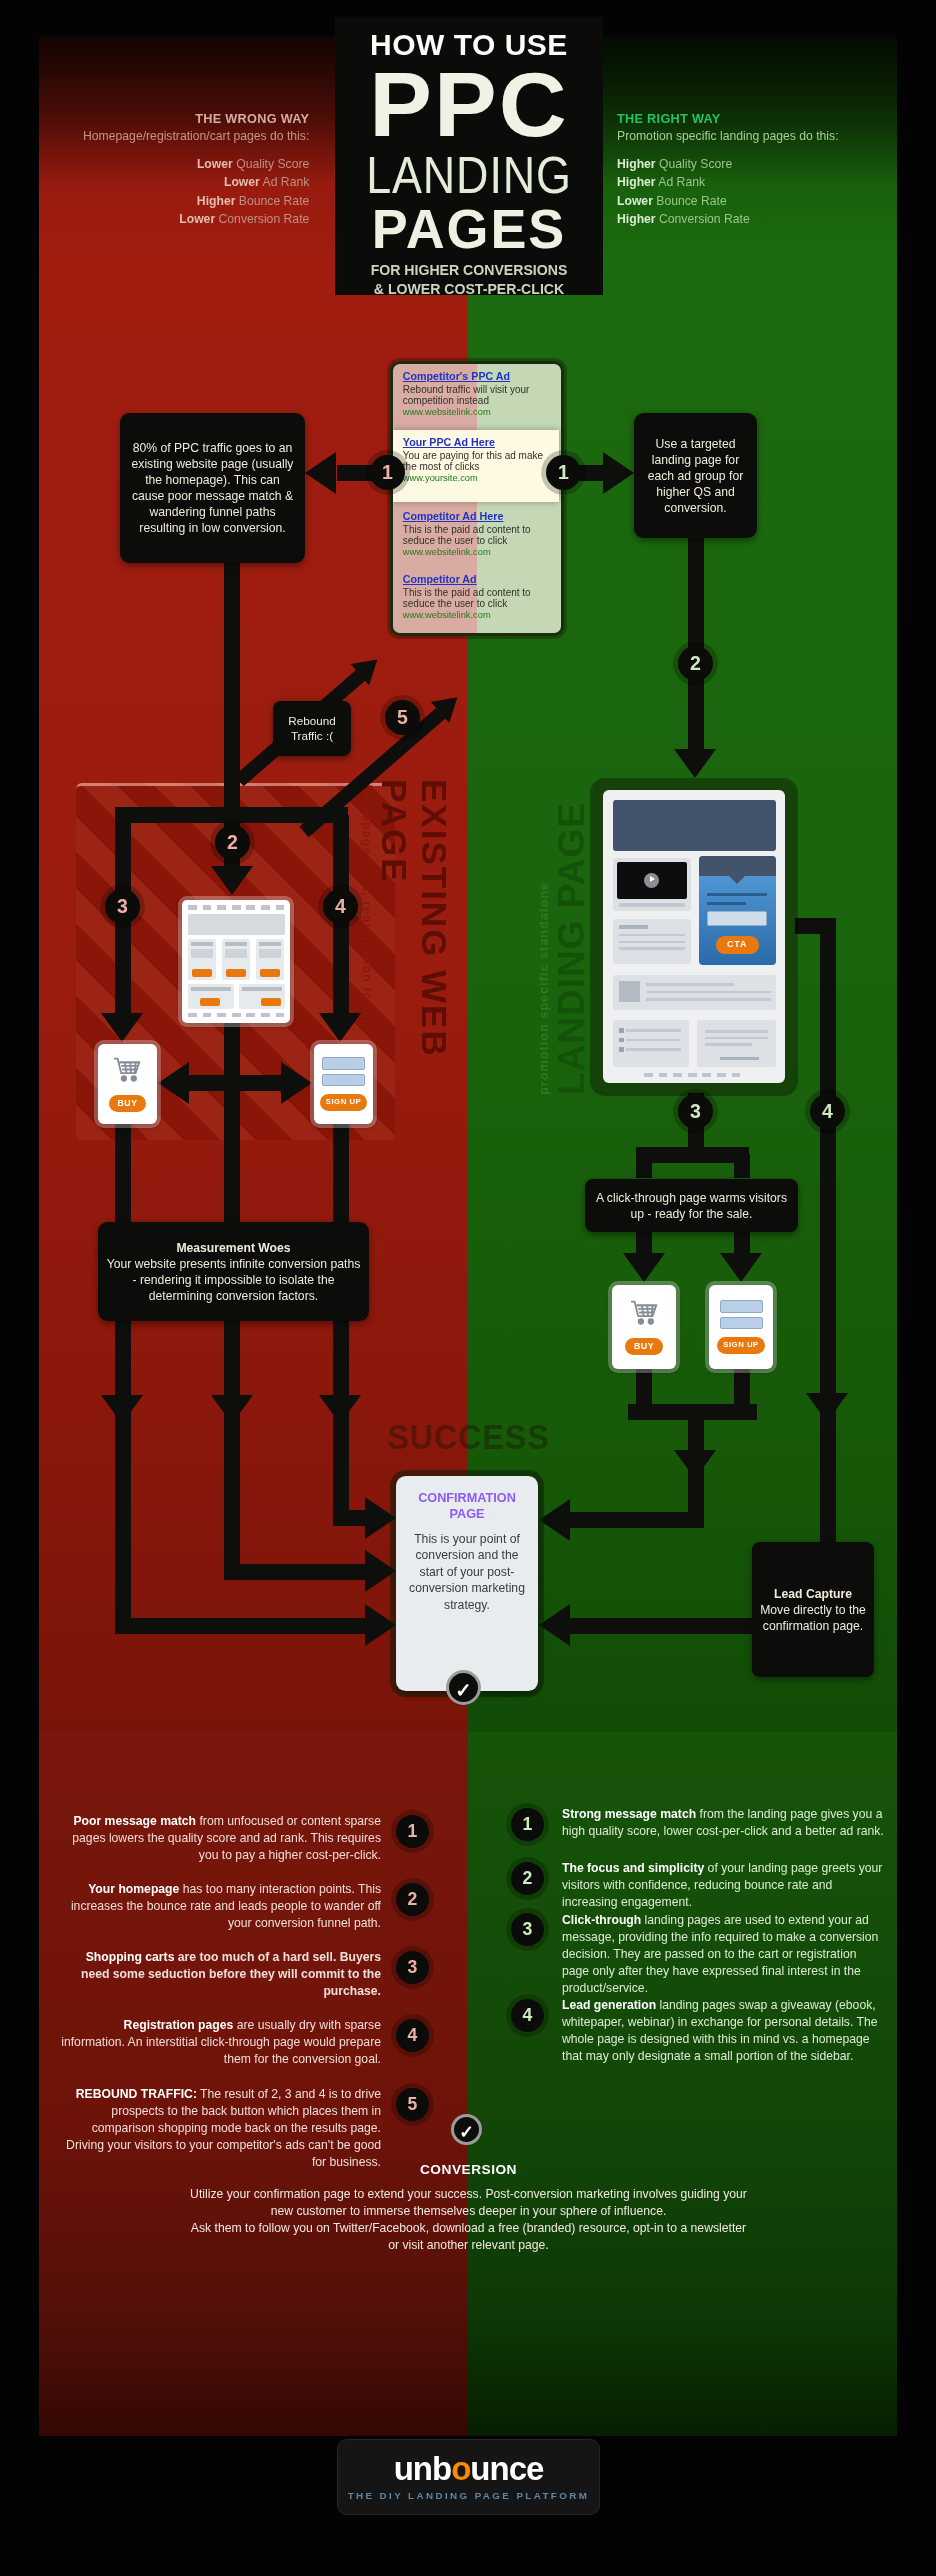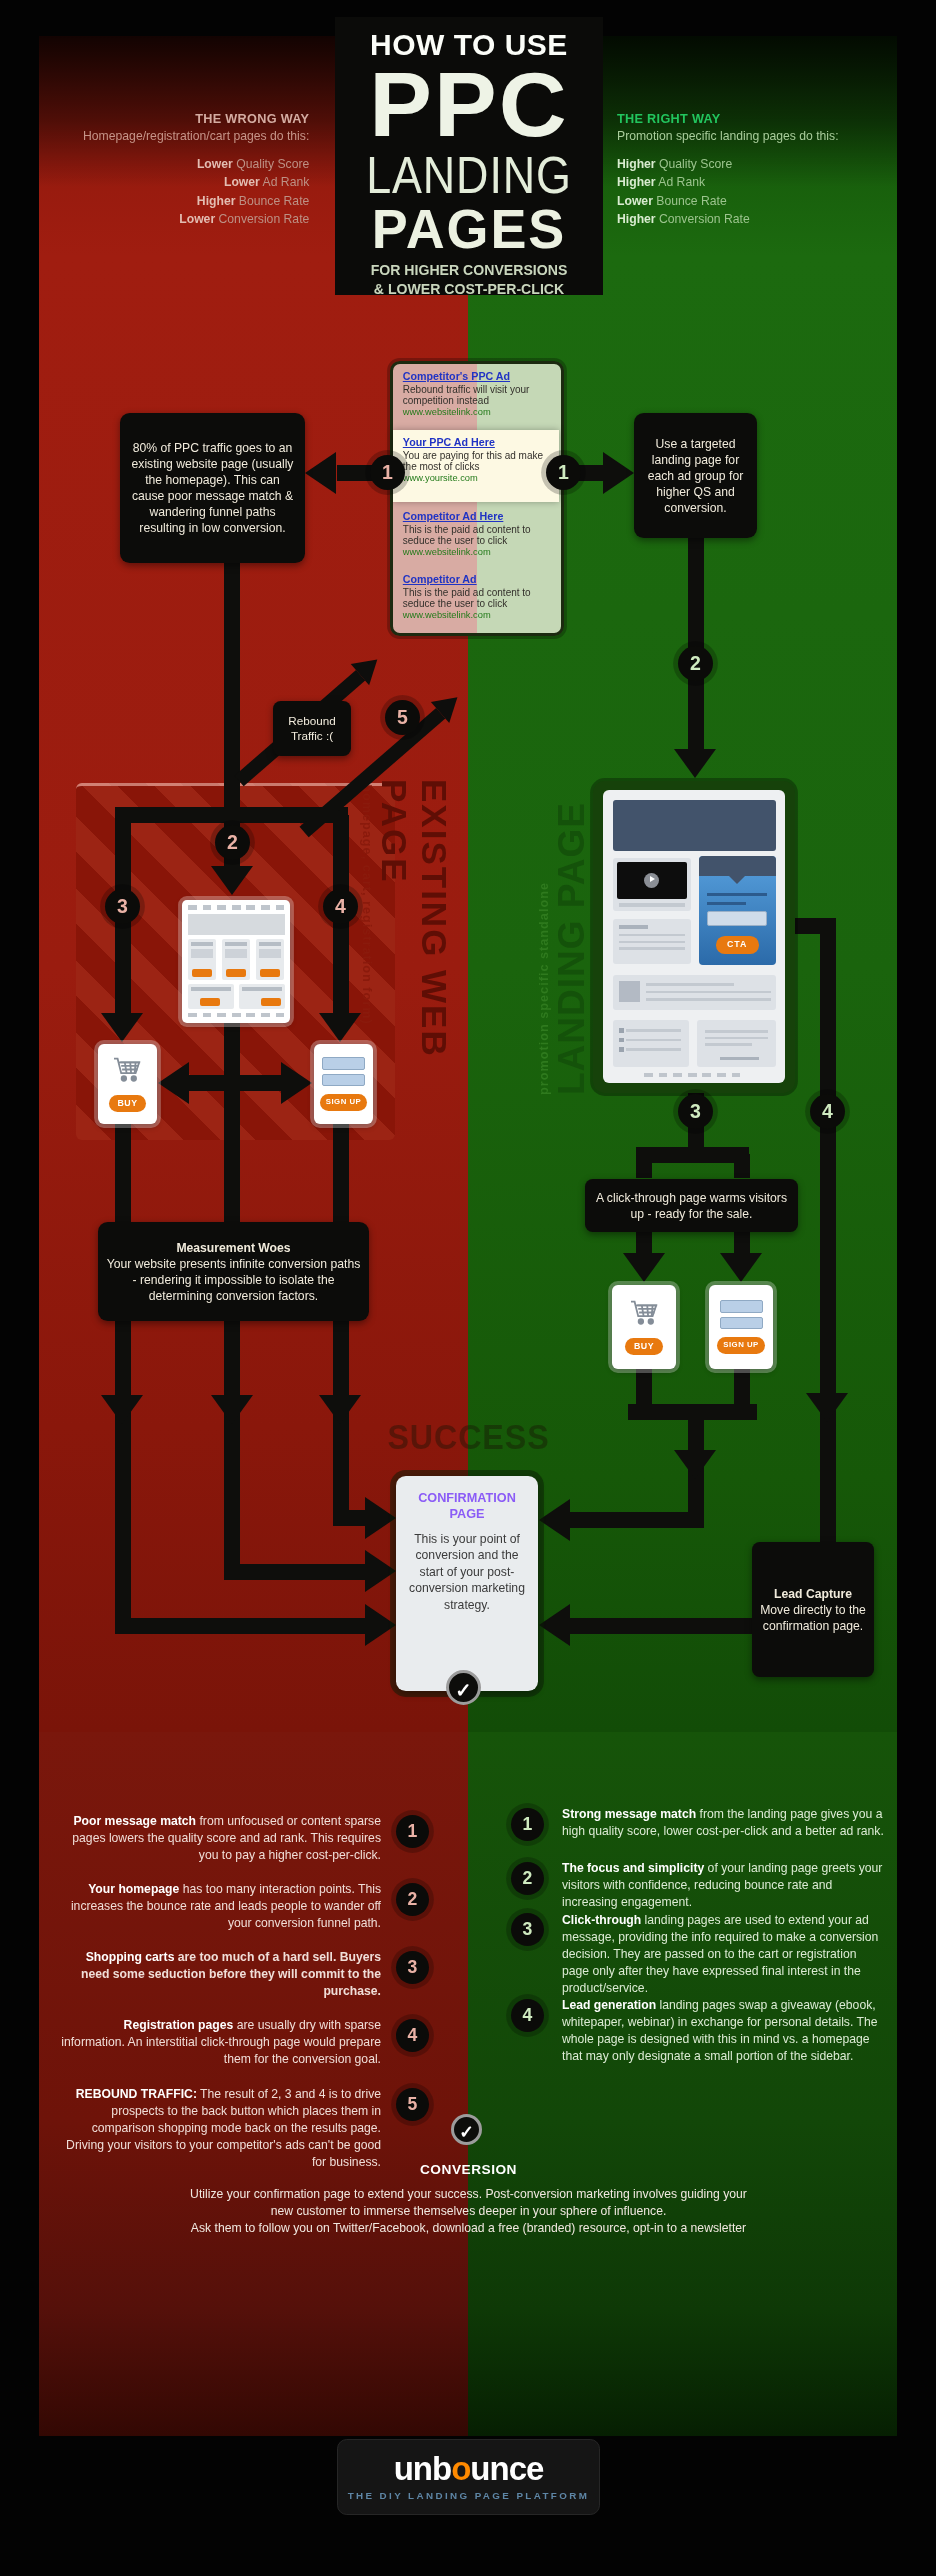--- a/index.html
+++ b/index.html
@@ -421,20 +421,21 @@
   <div class="num g" style="left:511px;top:1862px;width:33px;height:33px;line-height:33px;font-size:17.6px;">2</div>
   <div class="num g" style="left:511px;top:1913px;width:33px;height:33px;line-height:33px;font-size:17.6px;">3</div>
   <div class="num g" style="left:511px;top:1999px;width:33px;height:33px;line-height:33px;font-size:17.6px;">4</div>
 
   <div class="checkc" style="left:451px;top:2114px;width:31px;height:31px;font-size:17.6px;line-height:30px;">✓</div>
   <div class="conv-title">CONVERSION</div>
   <div class="conv-lines">
     <div>Utilize your confirmation page to extend your success. Post-conversion marketing involves guiding your</div>
     <div>new customer to immerse themselves deeper in your sphere of influence.</div>
     <div>Ask them to follow you on Twitter/Facebook, download a free (branded) resource, opt-in to a newsletter</div>
+    <div>or visit another relevant page.</div>
   </div>
 
   <div class="foot-plate">
     <div class="foot-logo"><span>unb</span><span class="o">o</span><span>unce</span></div>
     <div class="foot-tag">THE DIY LANDING PAGE PLATFORM</div>
   </div>
 
 </div>
 
 

